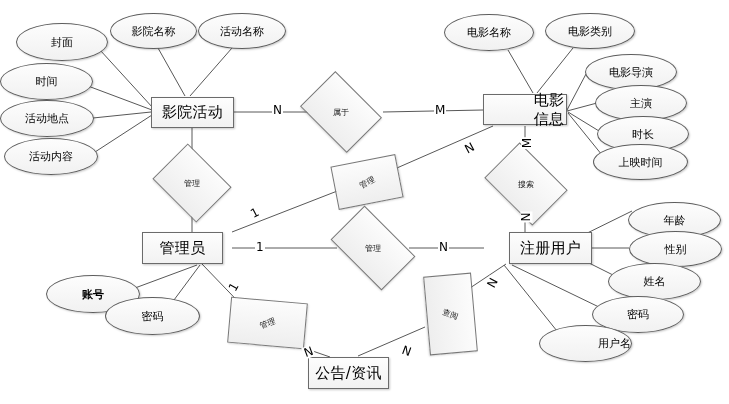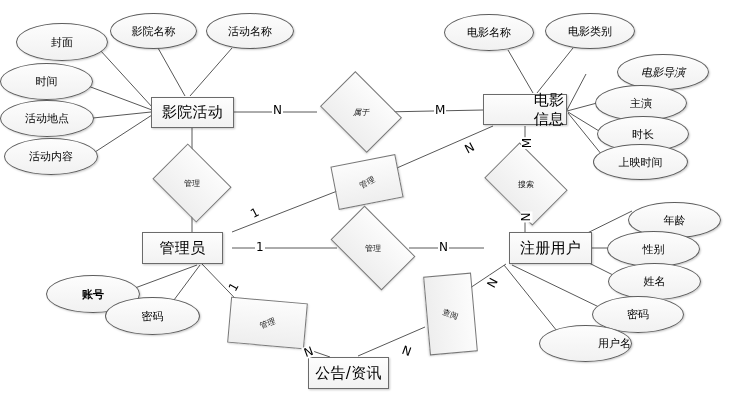--- a/index.html
+++ b/index.html
@@ -140,72 +140,72 @@
       </div>
       <div class="node entity" style="left: 308px; top: 357px; width: 81px; height: 32px;">
         <span>公告/资讯</span>
       </div>
       <div class="node attr" style="left: 16px; top: 23px; width: 92px; height: 38px;">
         <span>封面</span>
       </div>
       <div class="node attr" style="left: 110px; top: 13px; width: 87px; height: 36px;">
         <span>影院名称</span>
       </div>
-      <div class="node attr" style="left: 206px; top: 13px; width: 88px; height: 36px;">
+      <div class="node attr" style="left: 198px; top: 13px; width: 88px; height: 36px;">
         <span>活动名称</span>
       </div>
       <div class="node attr" style="left: 0px; top: 63px; width: 93px; height: 37px;">
         <span>时间</span>
       </div>
       <div class="node attr" style="left: 0px; top: 100px; width: 94px; height: 37px;">
         <span>活动地点</span>
       </div>
       <div class="node attr" style="left: 4px; top: 138px; width: 94px; height: 37px;">
         <span>活动内容</span>
       </div>
       <div class="node attr" style="left: 444px; top: 14px; width: 90px; height: 37px;">
         <span>电影名称</span>
       </div>
       <div class="node attr" style="left: 545px; top: 13px; width: 90px; height: 36px;">
         <span>电影类别</span>
       </div>
-      <div class="node attr" style="left: 617px; top: 54px; width: 92px; height: 36px; font-style: italic;">
+      <div class="node attr" style="left: 585px; top: 54px; width: 92px; height: 36px;">
         <span>电影导演</span>
       </div>
       <div class="node attr" style="left: 595px; top: 85px; width: 92px; height: 36px;">
         <span>主演</span>
       </div>
       <div class="node attr" style="left: 597px; top: 116px; width: 92px; height: 36px;">
         <span>时长</span>
       </div>
       <div class="node attr" style="left: 593px; top: 144px; width: 95px; height: 36px;">
         <span>上映时间</span>
       </div>
       <div class="node attr" style="left: 46px; top: 275px; width: 94px; height: 38px; font-weight: bold;">
         <span>账号</span>
       </div>
       <div class="node attr" style="left: 105px; top: 297px; width: 95px; height: 38px;">
         <span>密码</span>
       </div>
       <div class="node attr" style="left: 628px; top: 202px; width: 93px; height: 36px;">
         <span>年龄</span>
       </div>
-      <div class="node attr" style="left: 607px; top: 231px; width: 93px; height: 36px;">
+      <div class="node attr" style="left: 629px; top: 231px; width: 93px; height: 36px;">
         <span>性别</span>
       </div>
       <div class="node attr" style="left: 608px; top: 263px; width: 93px; height: 37px;">
         <span>姓名</span>
       </div>
       <div class="node attr" style="left: 592px; top: 296px; width: 92px; height: 37px;">
         <span>密码</span>
       </div>
       <div class="node attr" style="left: 539px; top: 325px; width: 93px; height: 37px; justify-content: flex-end;">
         <span>用户名</span>
       </div>
-      <div class="node rel" style="left: 328px; top: 87px; width: 66px; height: 50px; font-style: italic;">
+      <div class="node rel" style="left: 308px; top: 87px; width: 66px; height: 50px;">
         <div class="dshape"></div>
         <span class="dlabel">属于</span>
       </div>
       <div class="node rel" style="left: 161px; top: 158px; width: 62px; height: 50px;">
         <div class="dshape"></div>
         <span class="dlabel">管理</span>
       </div>
       <div class="node rel" style="left: 334px; top: 160px; width: 66px; height: 44px; transform: rotate(-28deg);">
         <div class="dshape" style="transform: rotate(17deg);"></div>
         <span class="dlabel">管理</span>

